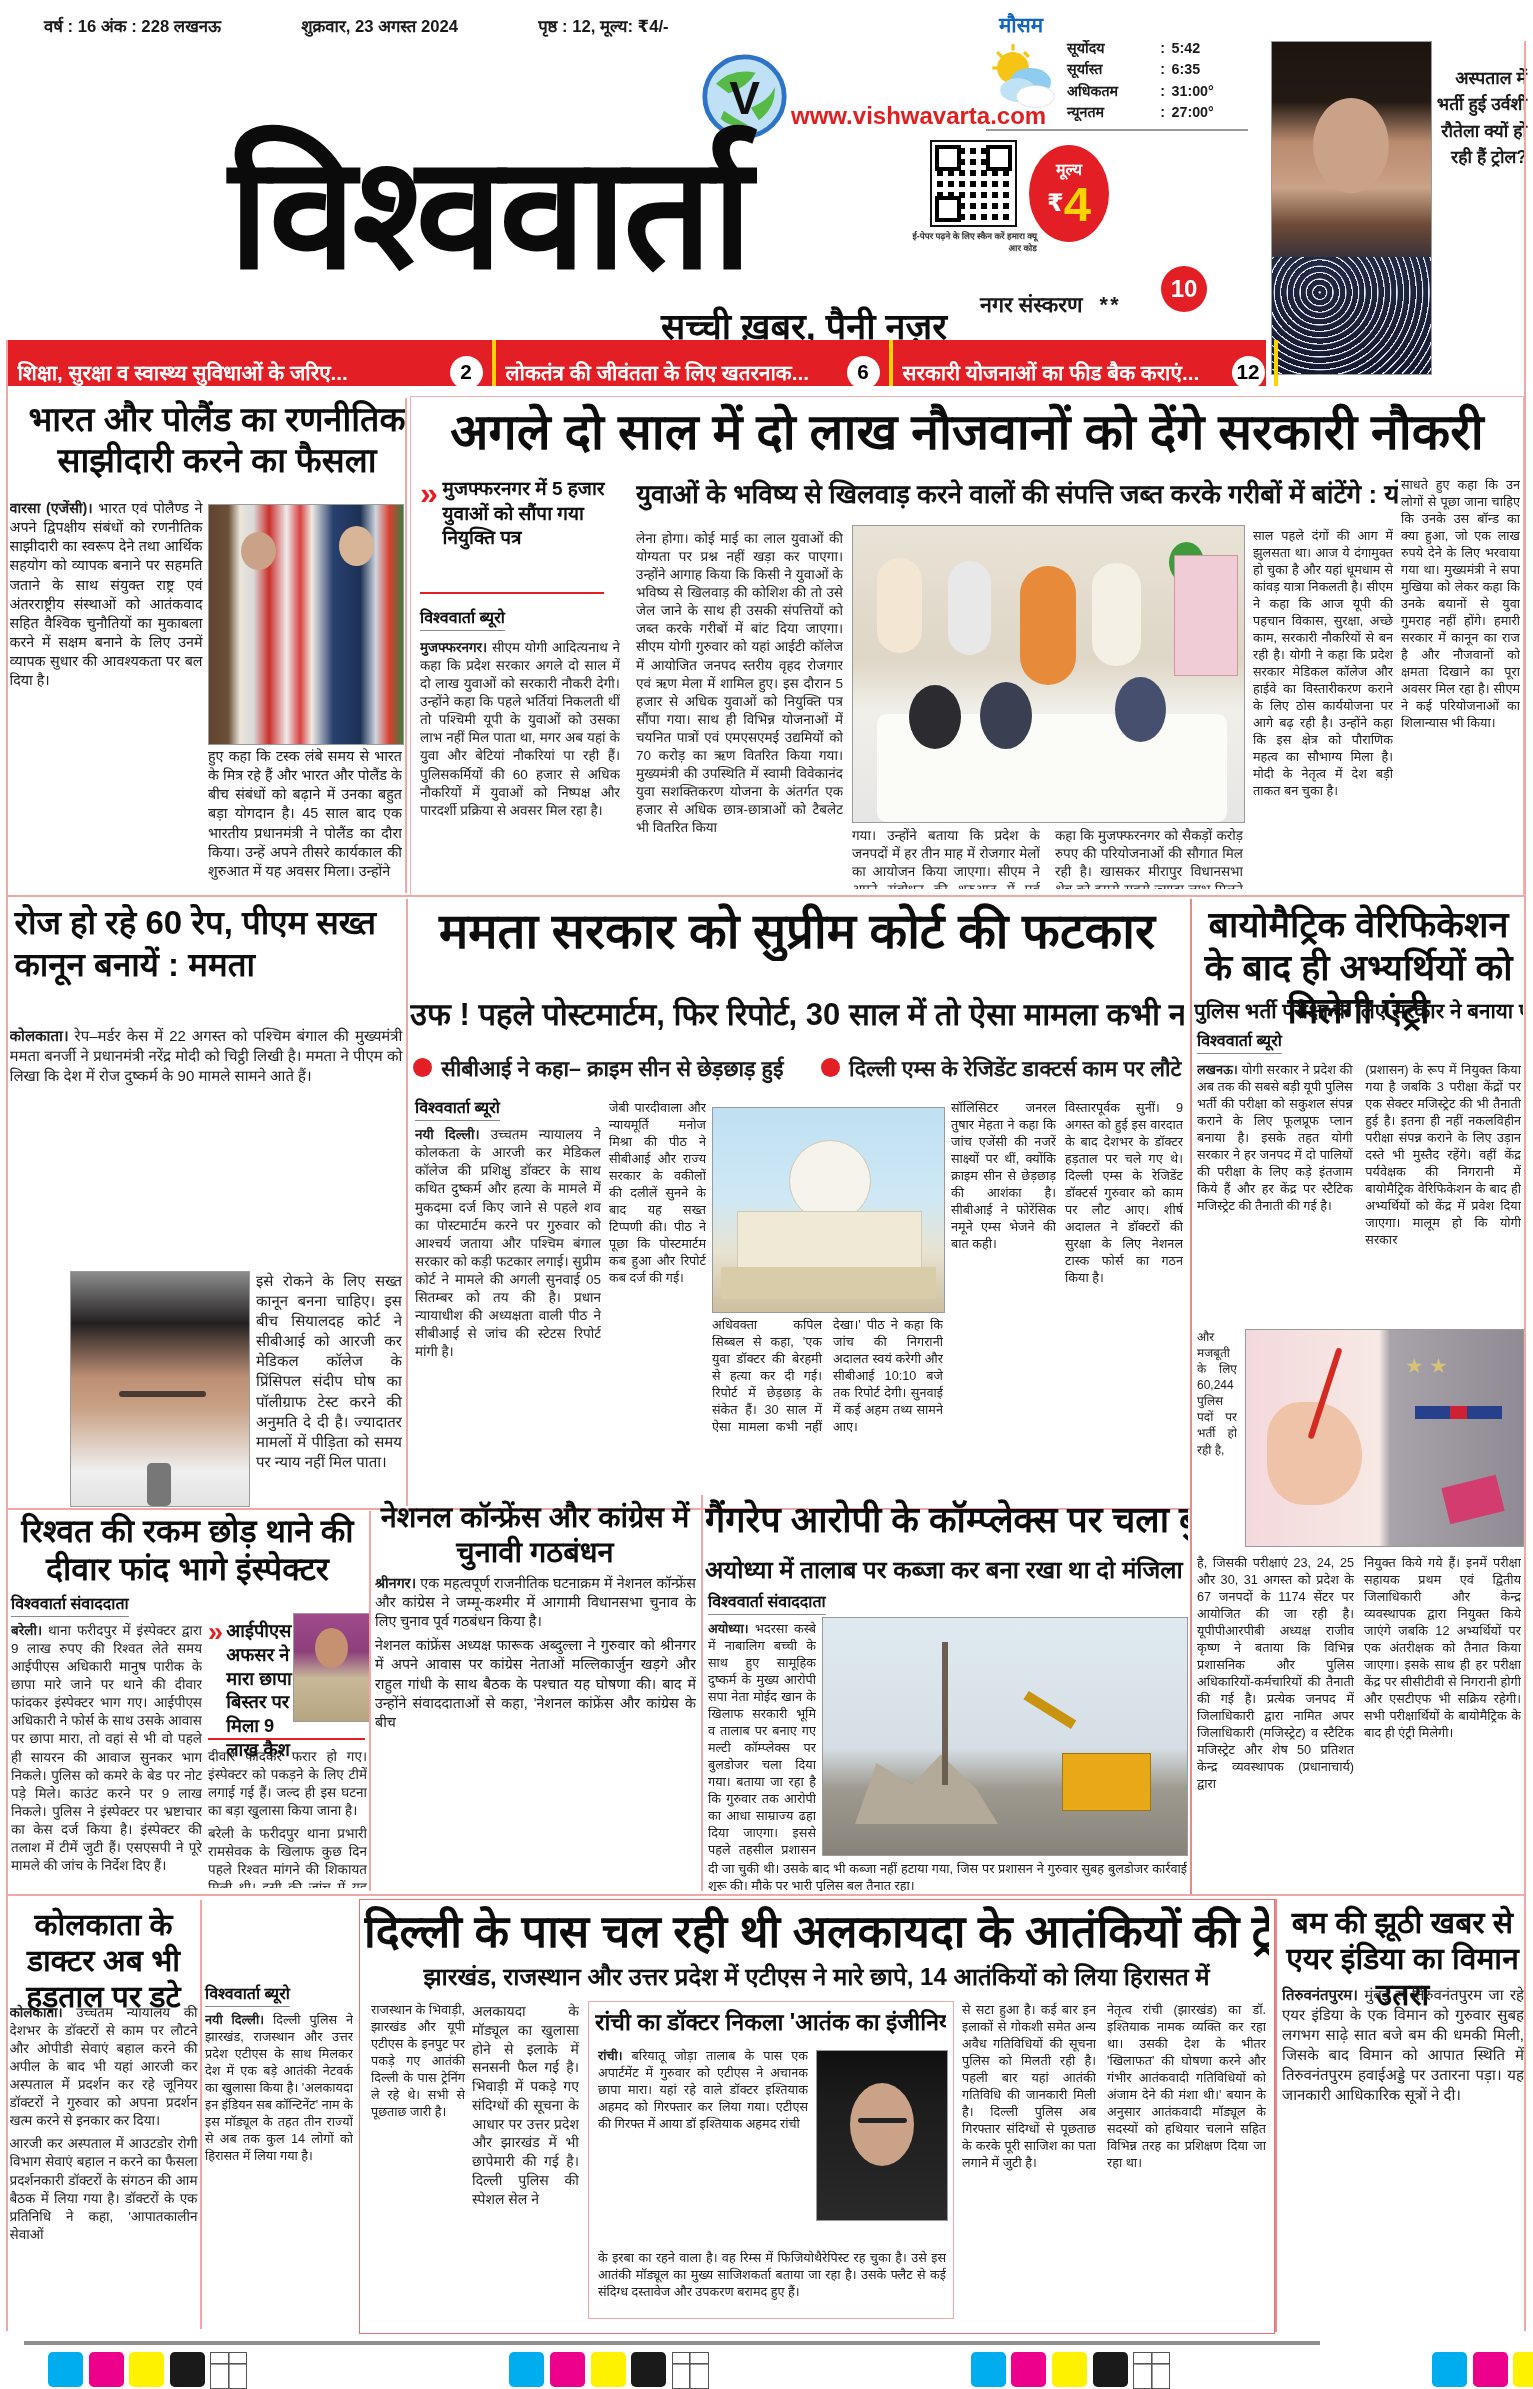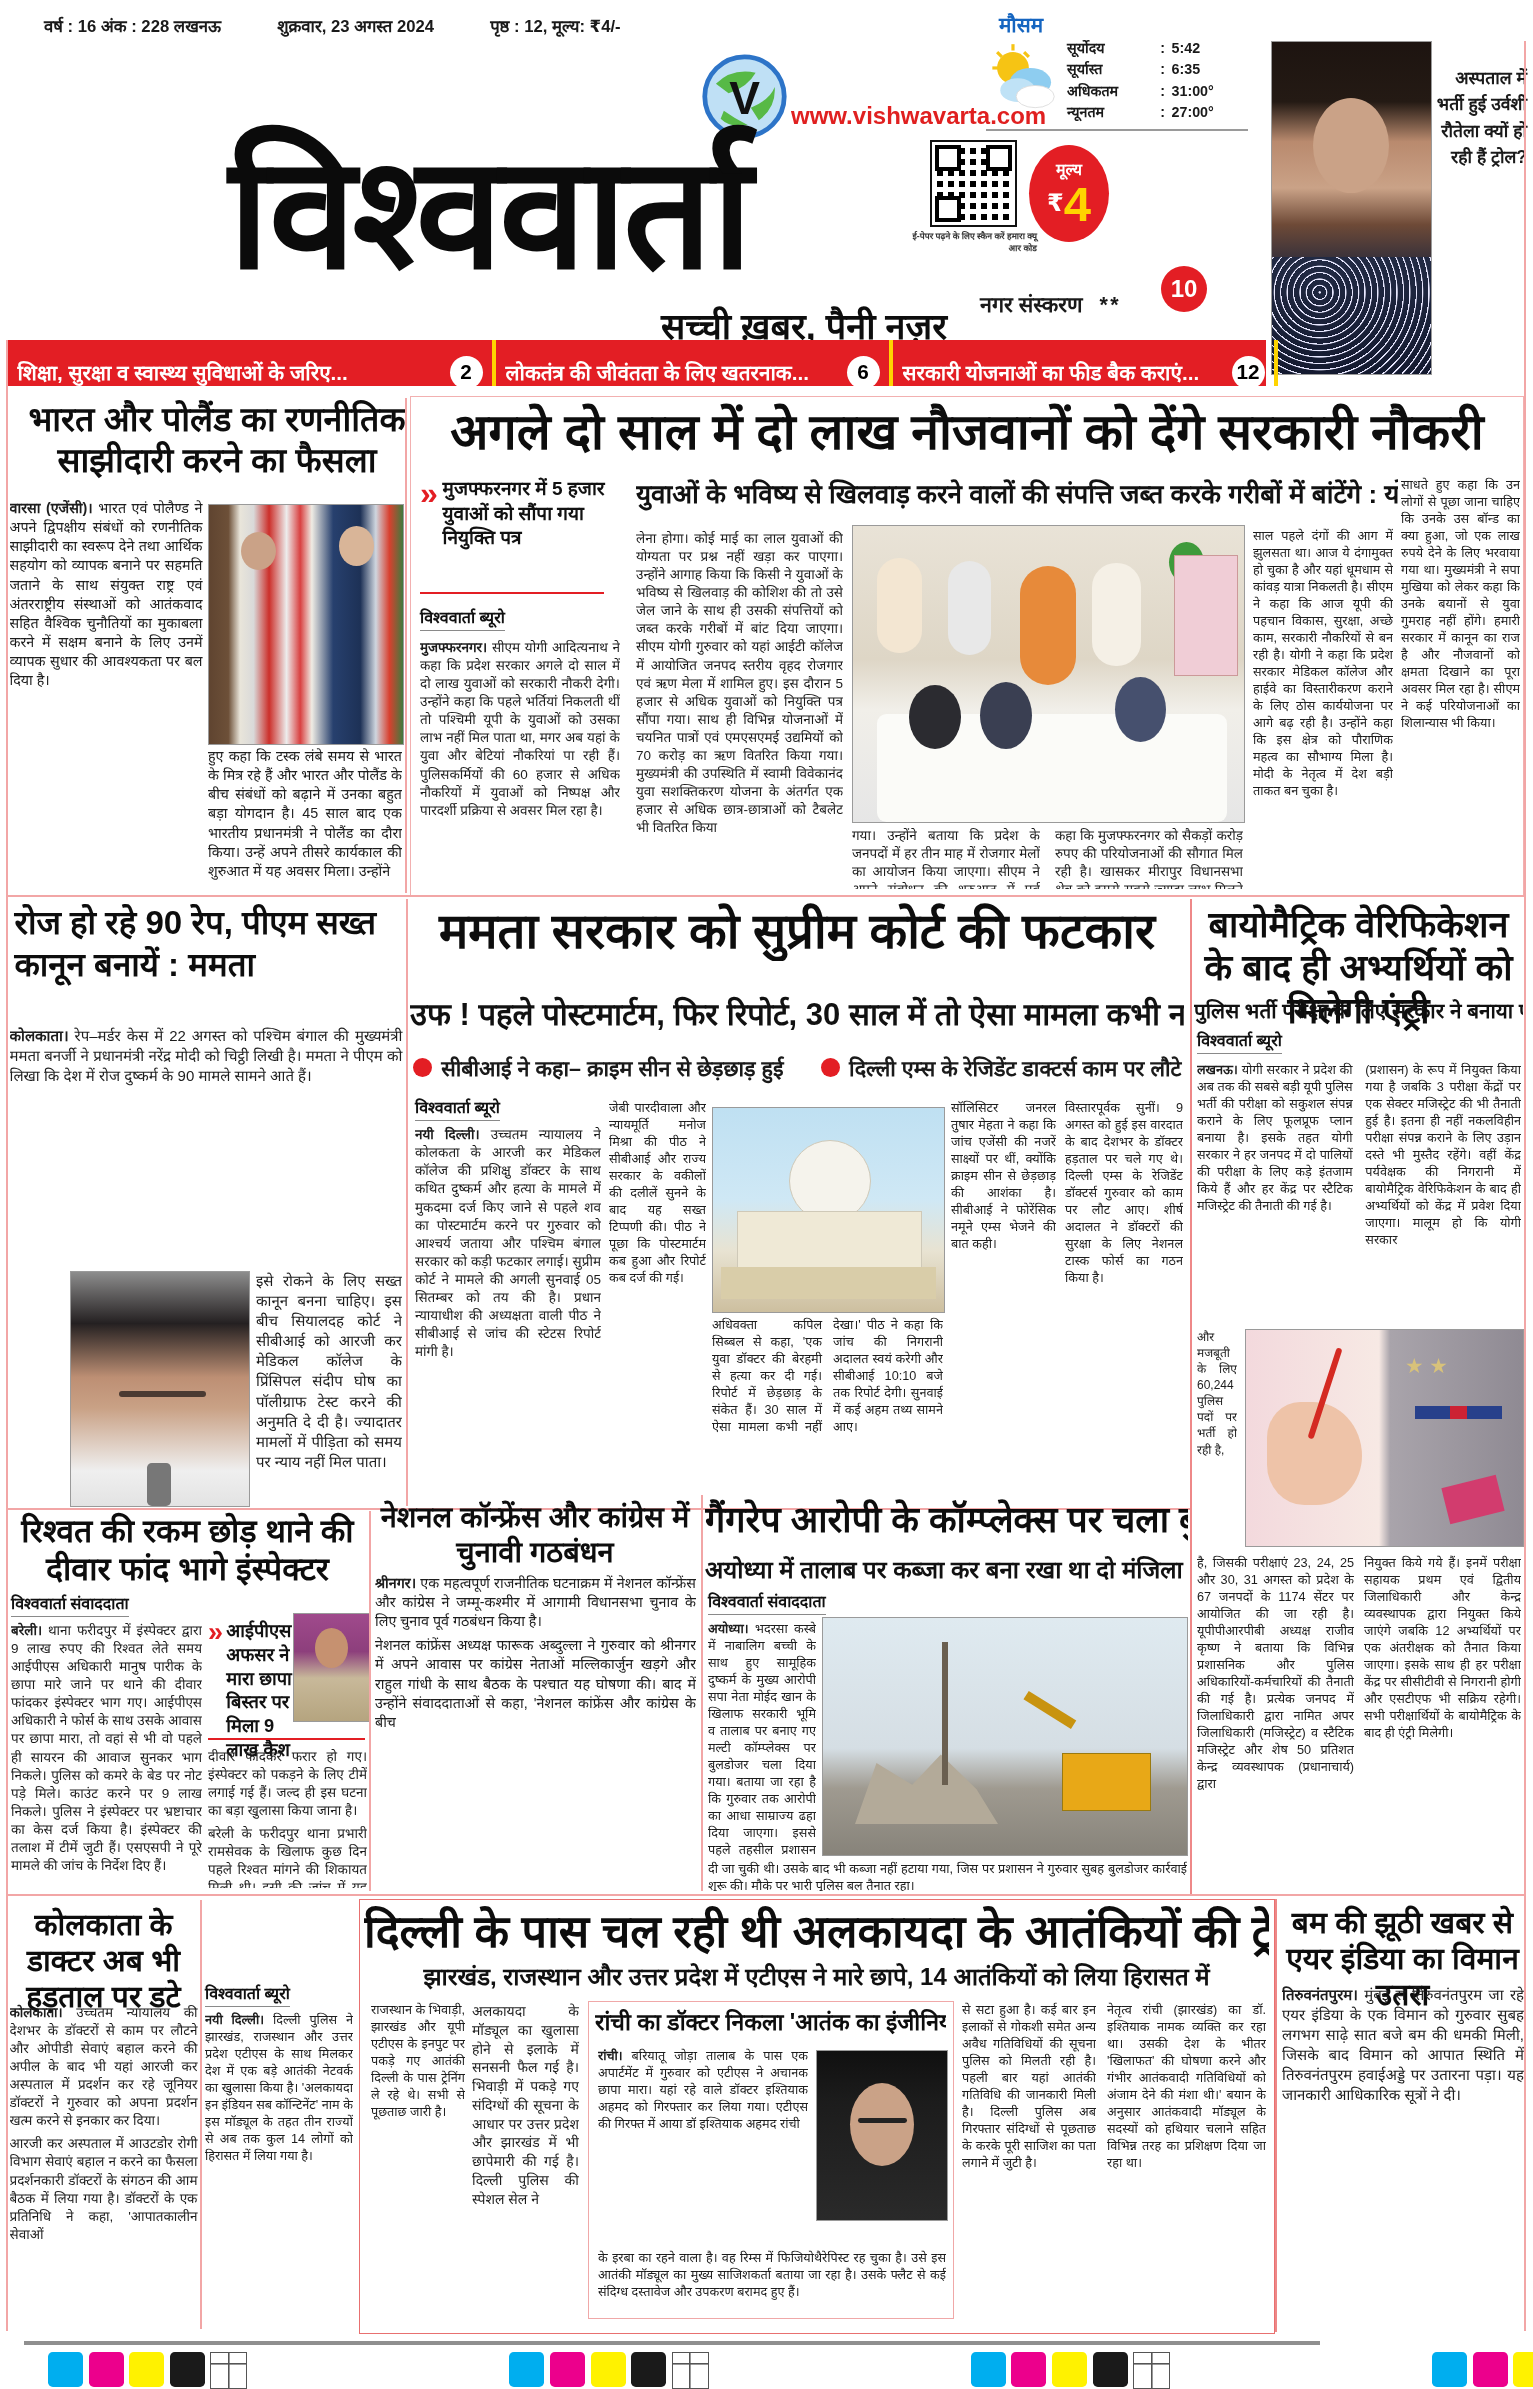--- a/index.html
+++ b/index.html
@@ -54,21 +54,21 @@
   .ph-mamata{background:linear-gradient(180deg,#8d8d8d 0%,#242021 22%,#bd8f74 45%,#c9a185 58%,#efefef 85%,#e3e3e3 100%);}
   .ph-court{background:linear-gradient(180deg,#bfe0f2 0%,#cfe8f5 45%,#e8e3d2 70%,#cdbf9f 100%);}
   .ph-exam{background:linear-gradient(90deg,#f3d9dd 0%,#f7e9e4 48%,#a9a4ab 52%,#8f8a93 100%);}
   .ph-insp{background:linear-gradient(180deg,#a04a8c 0%,#8d3f7c 35%,#c8b99a 60%,#b5a47f 100%);}
   .ph-demol{background:linear-gradient(180deg,#dfeaf0 0%,#d5dee4 55%,#9f9a90 72%,#87837a 100%);}
   .ph-doctor{background:linear-gradient(180deg,#101010 0%,#1c1c1c 30%,#2a2a2a 100%);}
 </style>
 </head>
 <body>
 
-<div class="abs" style="left:44px;top:14.3px;display:flex;gap:56px;font-size:16.7px;font-weight:800;">
+<div class="abs" style="left:44px;top:14.3px;display:flex;gap:80px;font-size:16.7px;font-weight:800;">
   <span>वर्ष : 16 अंक : 228 लखनऊ</span>
   <span>शुक्रवार, 23 अगस्त 2024</span>
   <span>पृष्ठ : 12, मूल्य: ₹4/-</span>
 </div>
 
 <div class="abs wx-title" style="left:999px;top:9.5px;">मौसम</div>
 <div class="abs" style="left:986px;top:41px;width:73px;height:73px;">
   <svg width="73" height="73" viewBox="0 0 92 92">
     <circle cx="34" cy="34" r="20" fill="#f6c414"></circle>
     <g stroke="#f6c414" stroke-width="4">
@@ -220,21 +220,21 @@
 
 <div class="abs bt" style="left:1253px;top:528px;width:140px;height:361px;font-size:12.7px;">
     <p>साल पहले दंगों की आग में झुलसता था। आज ये दंगामुक्त हो चुका है और यहां धूमधाम से कांवड़ यात्रा निकलती है। सीएम ने कहा कि आज यूपी की पहचान विकास, सुरक्षा, अच्छे काम, सरकारी नौकरियों से बन रही है। योगी ने कहा कि प्रदेश सरकार मेडिकल कॉलेज और हाईवे का विस्तारीकरण कराने के लिए ठोस कार्ययोजना पर आगे बढ़ रही है। उन्होंने कहा कि इस क्षेत्र को पौराणिक महत्व का सौभाग्य मिला है। मोदी के नेतृत्व में देश बड़ी ताकत बन चुका है।</p>
   </div>
 <div class="abs bt" style="left:1401px;top:477px;width:119px;height:412px;font-size:12.7px;">
     <p>साधते हुए कहा कि उन लोगों से पूछा जाना चाहिए कि उनके उस बॉन्ड का क्या हुआ, जो एक लाख रुपये देने के लिए भरवाया गया था। मुख्यमंत्री ने सपा मुखिया को लेकर कहा कि उनके बयानों से युवा गुमराह नहीं होंगे। हमारी सरकार में कानून का राज है और नौजवानों को क्षमता दिखाने का पूरा अवसर मिल रहा है। सीएम ने कई परियोजनाओं का शिलान्यास भी किया।</p>
   </div>
 
 <div class="abs pinkH" style="left:8px;top:895px;width:1517px;"></div>
 
-<div class="abs hl" style="left:8px;top:902px;width:394px;font-size:33px;line-height:1.28;text-align:left;padding-left:6.4px;">रोज हो रहे 90 रेप, पीएम सख्त कानून बनायें : ममता</div>
+<div class="abs hl" style="left:8px;top:902px;width:394px;font-size:33px;line-height:1.28;text-align:left;padding-left:6.4px;">रोज हो रहे 60 रेप, पीएम सख्त कानून बनायें : ममता</div>
 <div class="abs bt" style="left:9.5px;top:1026px;width:393px;height:242px;font-size:15px;">
   <p><span class="dl">कोलकाता।</span> <span>रेप–मर्डर केस में 22 अगस्त को पश्चिम बंगाल की मुख्यमंत्री ममता बनर्जी ने प्रधानमंत्री नरेंद्र मोदी को चिट्ठी लिखी है। ममता ने पीएम को लिखा कि देश में रोज दुष्कर्म के 90 मामले सामने आते हैं।</span></p>
 </div>
 <div class="photo ph-mamata" style="left:70px;top:1271px;width:178px;height:234px;">
   <div class="abs" style="left:48px;top:119px;width:87px;height:6.4px;background:#4a3a32;border-radius:3.2px;"></div>
   <div class="abs" style="left:76px;top:191px;width:24px;height:43px;background:#777;border-radius:4.8px;"></div>
 </div>
 <div class="abs bt" style="left:256px;top:1271px;width:146px;height:234px;font-size:15px;">
   <p>इसे रोकने के लिए सख्त कानून बनना चाहिए। इस बीच सियालदह कोर्ट ने सीबीआई को आरजी कर मेडिकल कॉलेज के प्रिंसिपल संदीप घोष का पॉलीग्राफ टेस्ट करने की अनुमति दे दी है। ज्यादातर मामलों में पीड़िता को समय पर न्याय नहीं मिल पाता।</p>
 </div>

